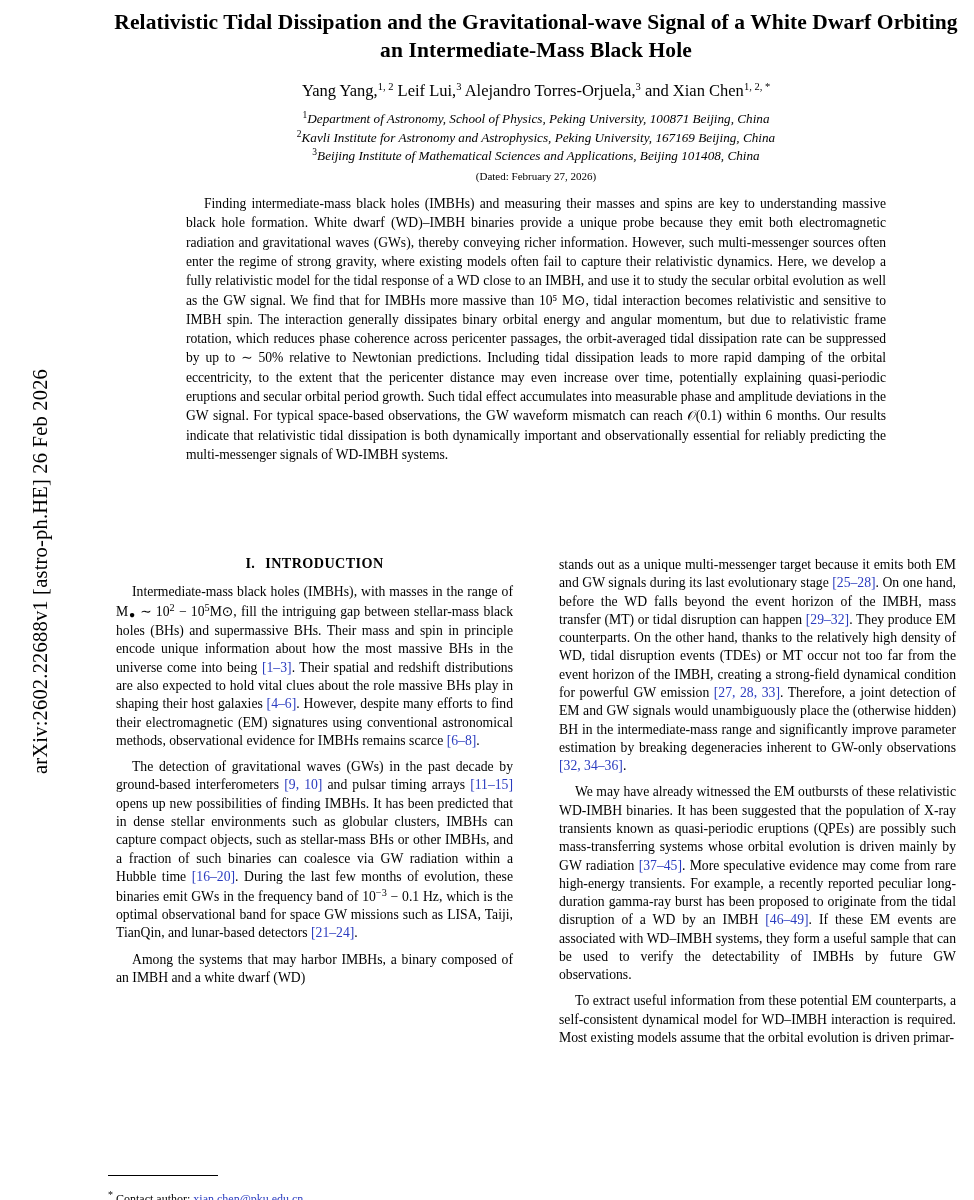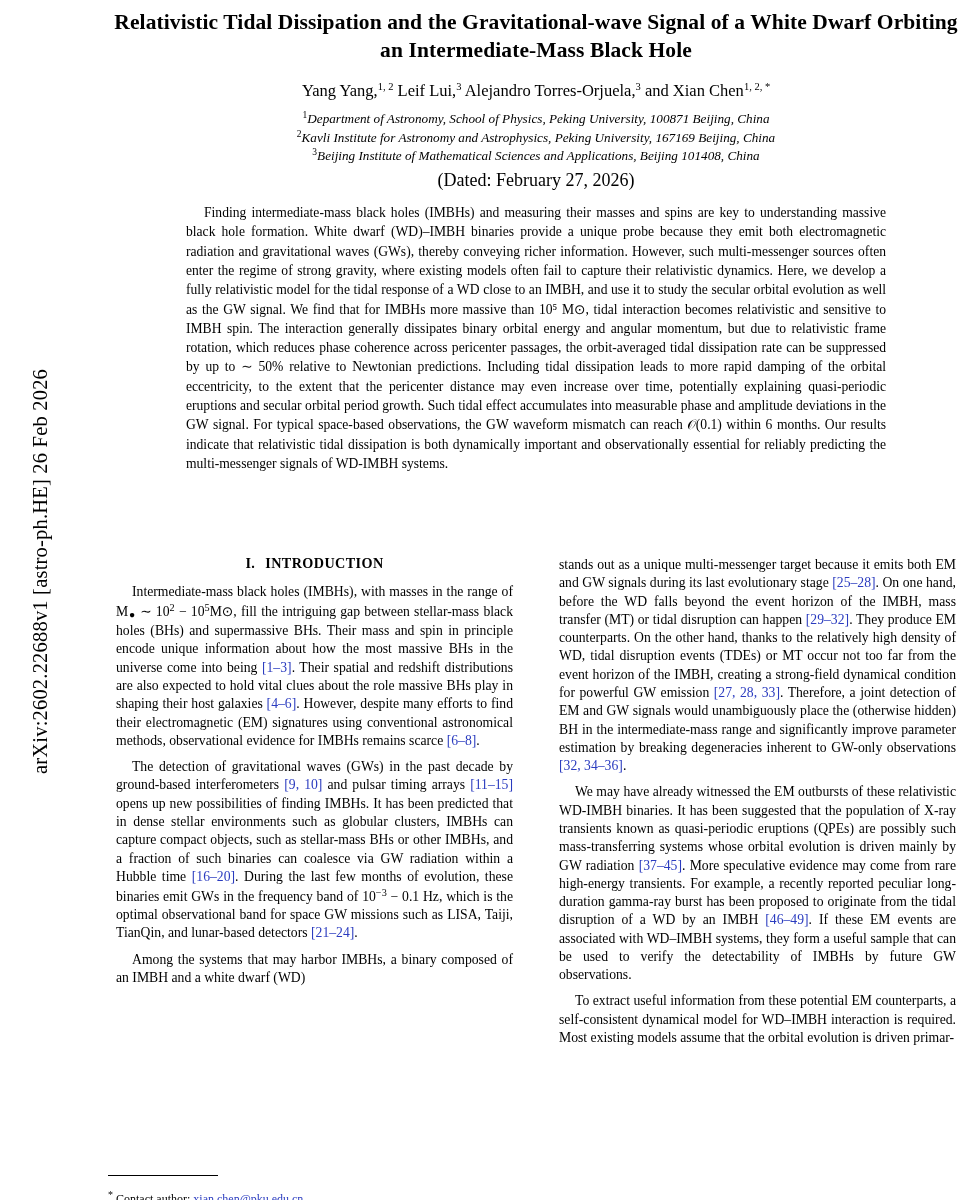--- a/index.html
+++ b/index.html
@@ -60,21 +60,21 @@
   .affil {
     text-align: center;
     font-style: italic;
     font-size: 13.2px;
     line-height: 1.42;
     margin-top: 8px;
   }
   .affil sup { font-style: normal; font-size: 9.5px; }
   .dated {
     text-align: center;
-    font-size: 18px;
+    font-size: 11px;
     margin-top: 4px;
   }
   .abstract {
     margin: 12px auto 0 auto;
     width: 700px;
     font-size: 13.6px;
     line-height: 1.42;
     text-align: justify;
     text-justify: inter-word;
     hyphens: auto;

